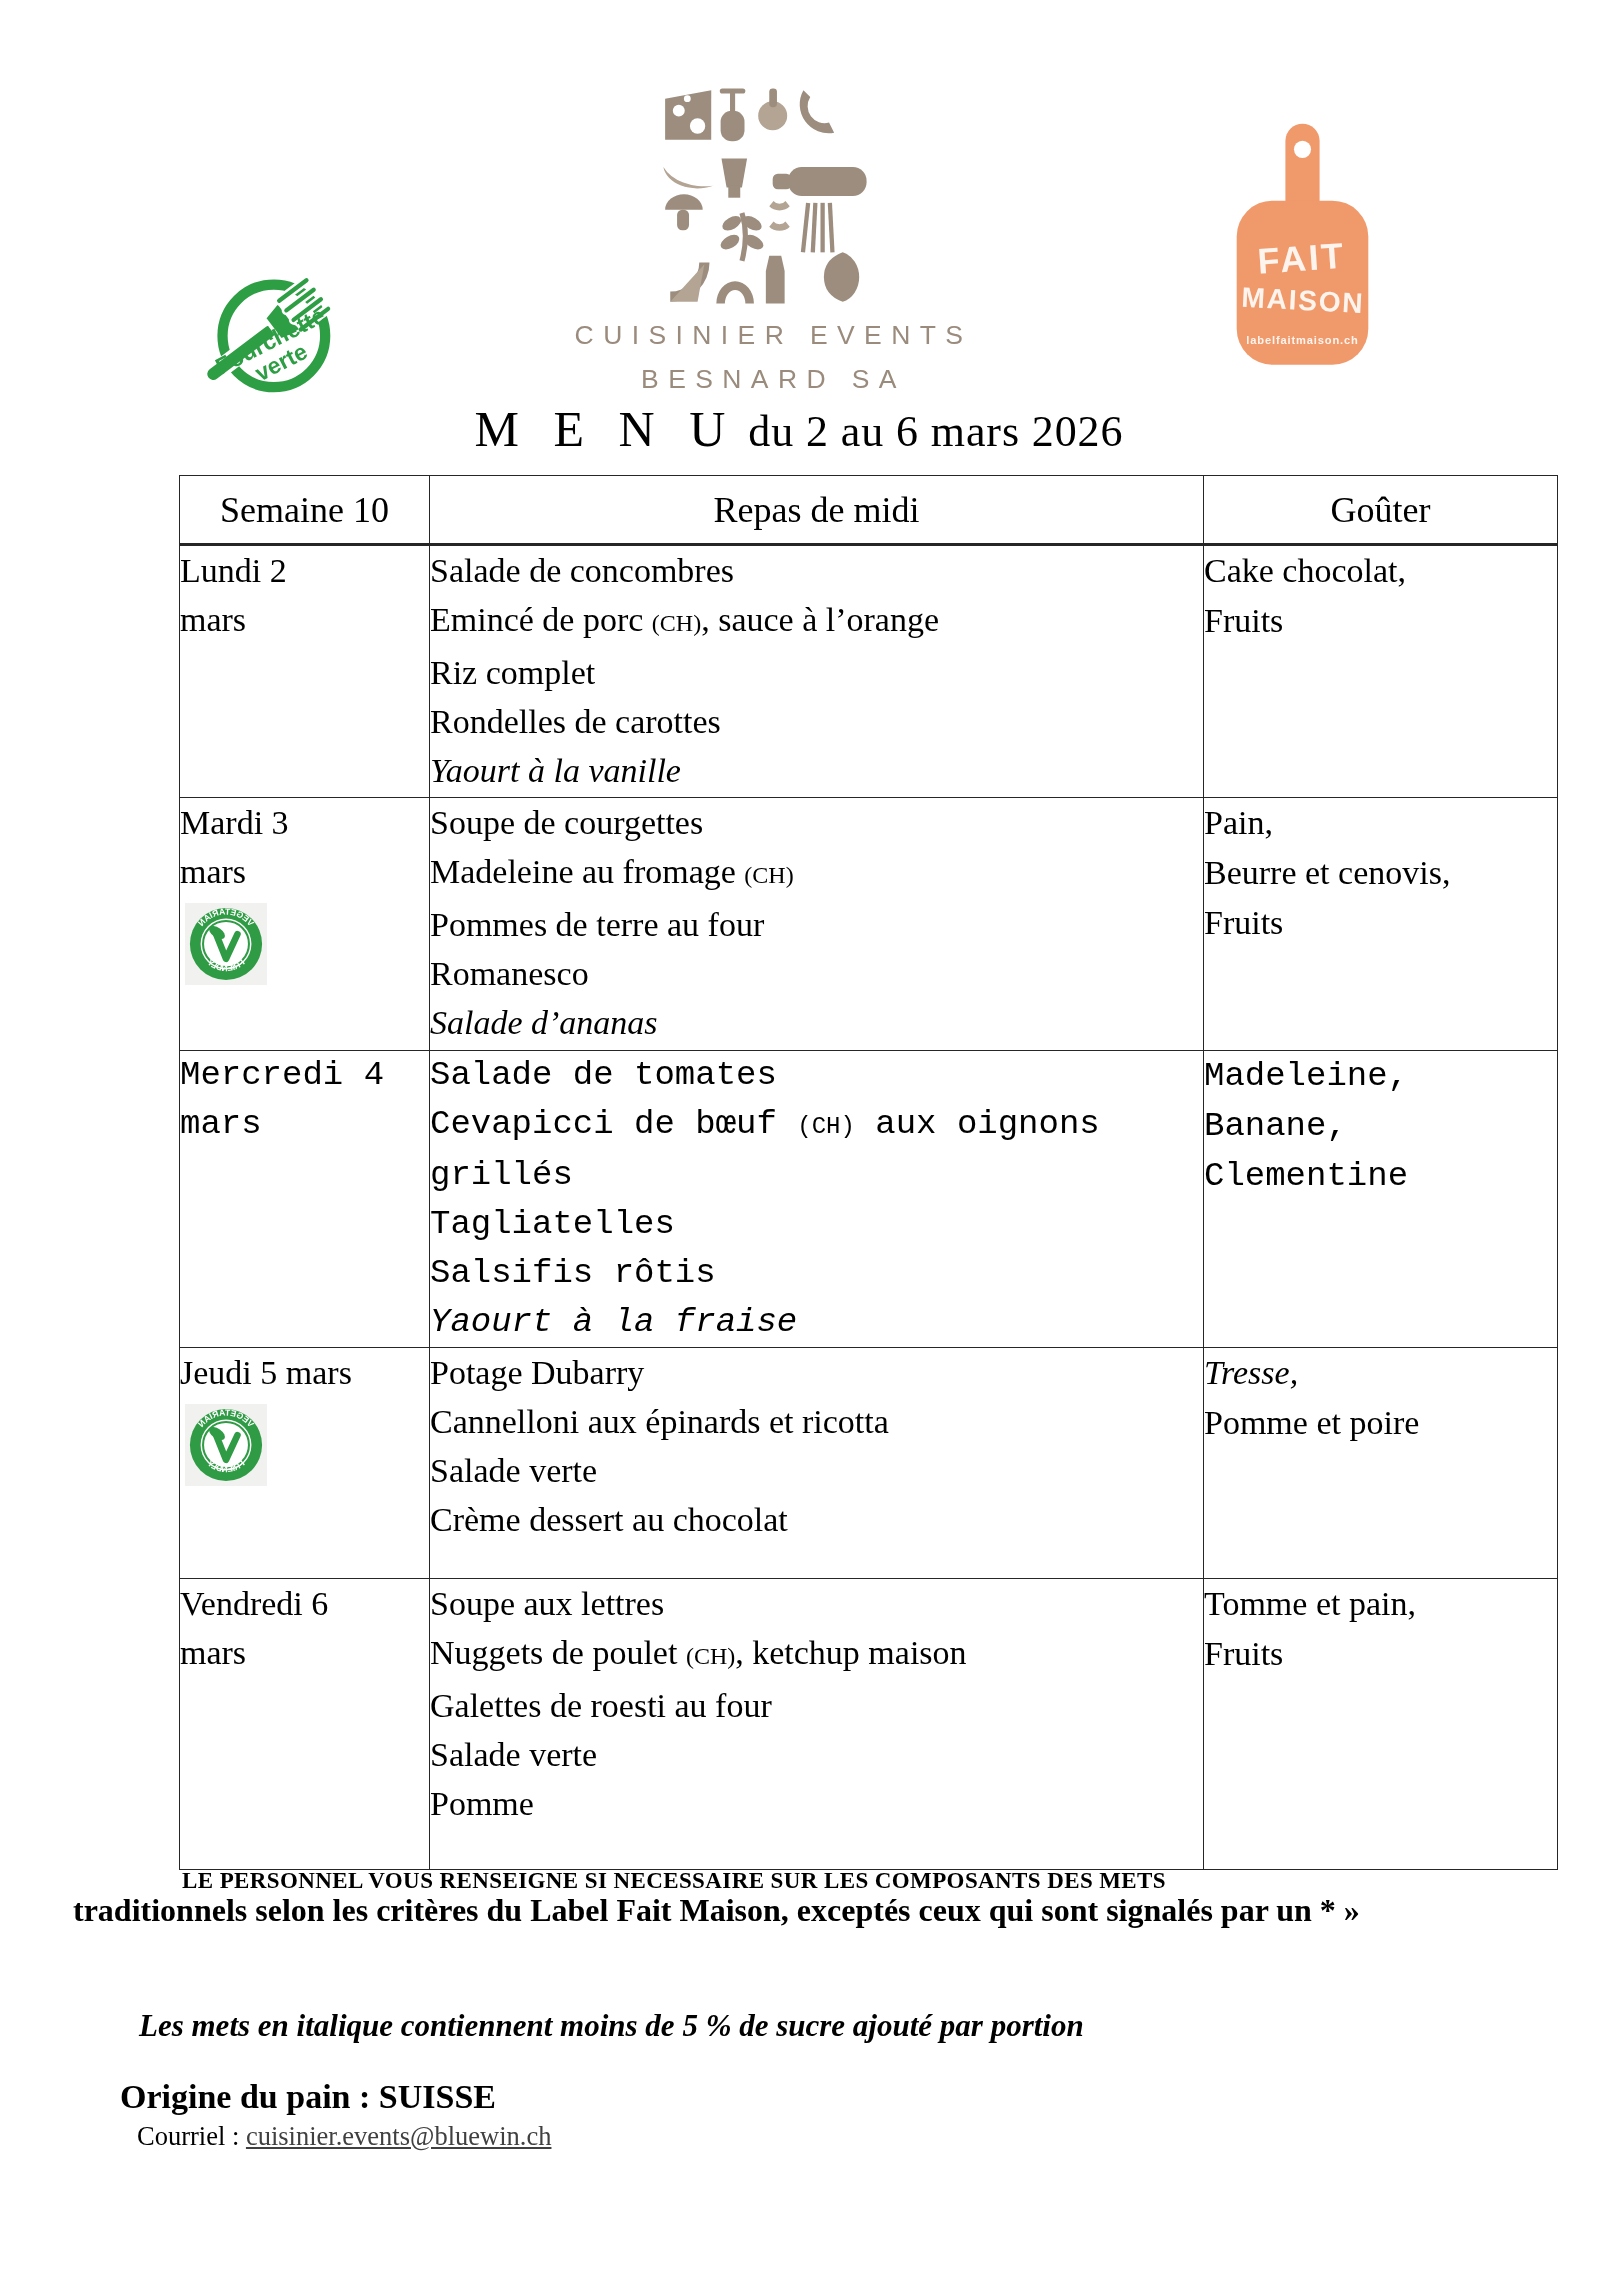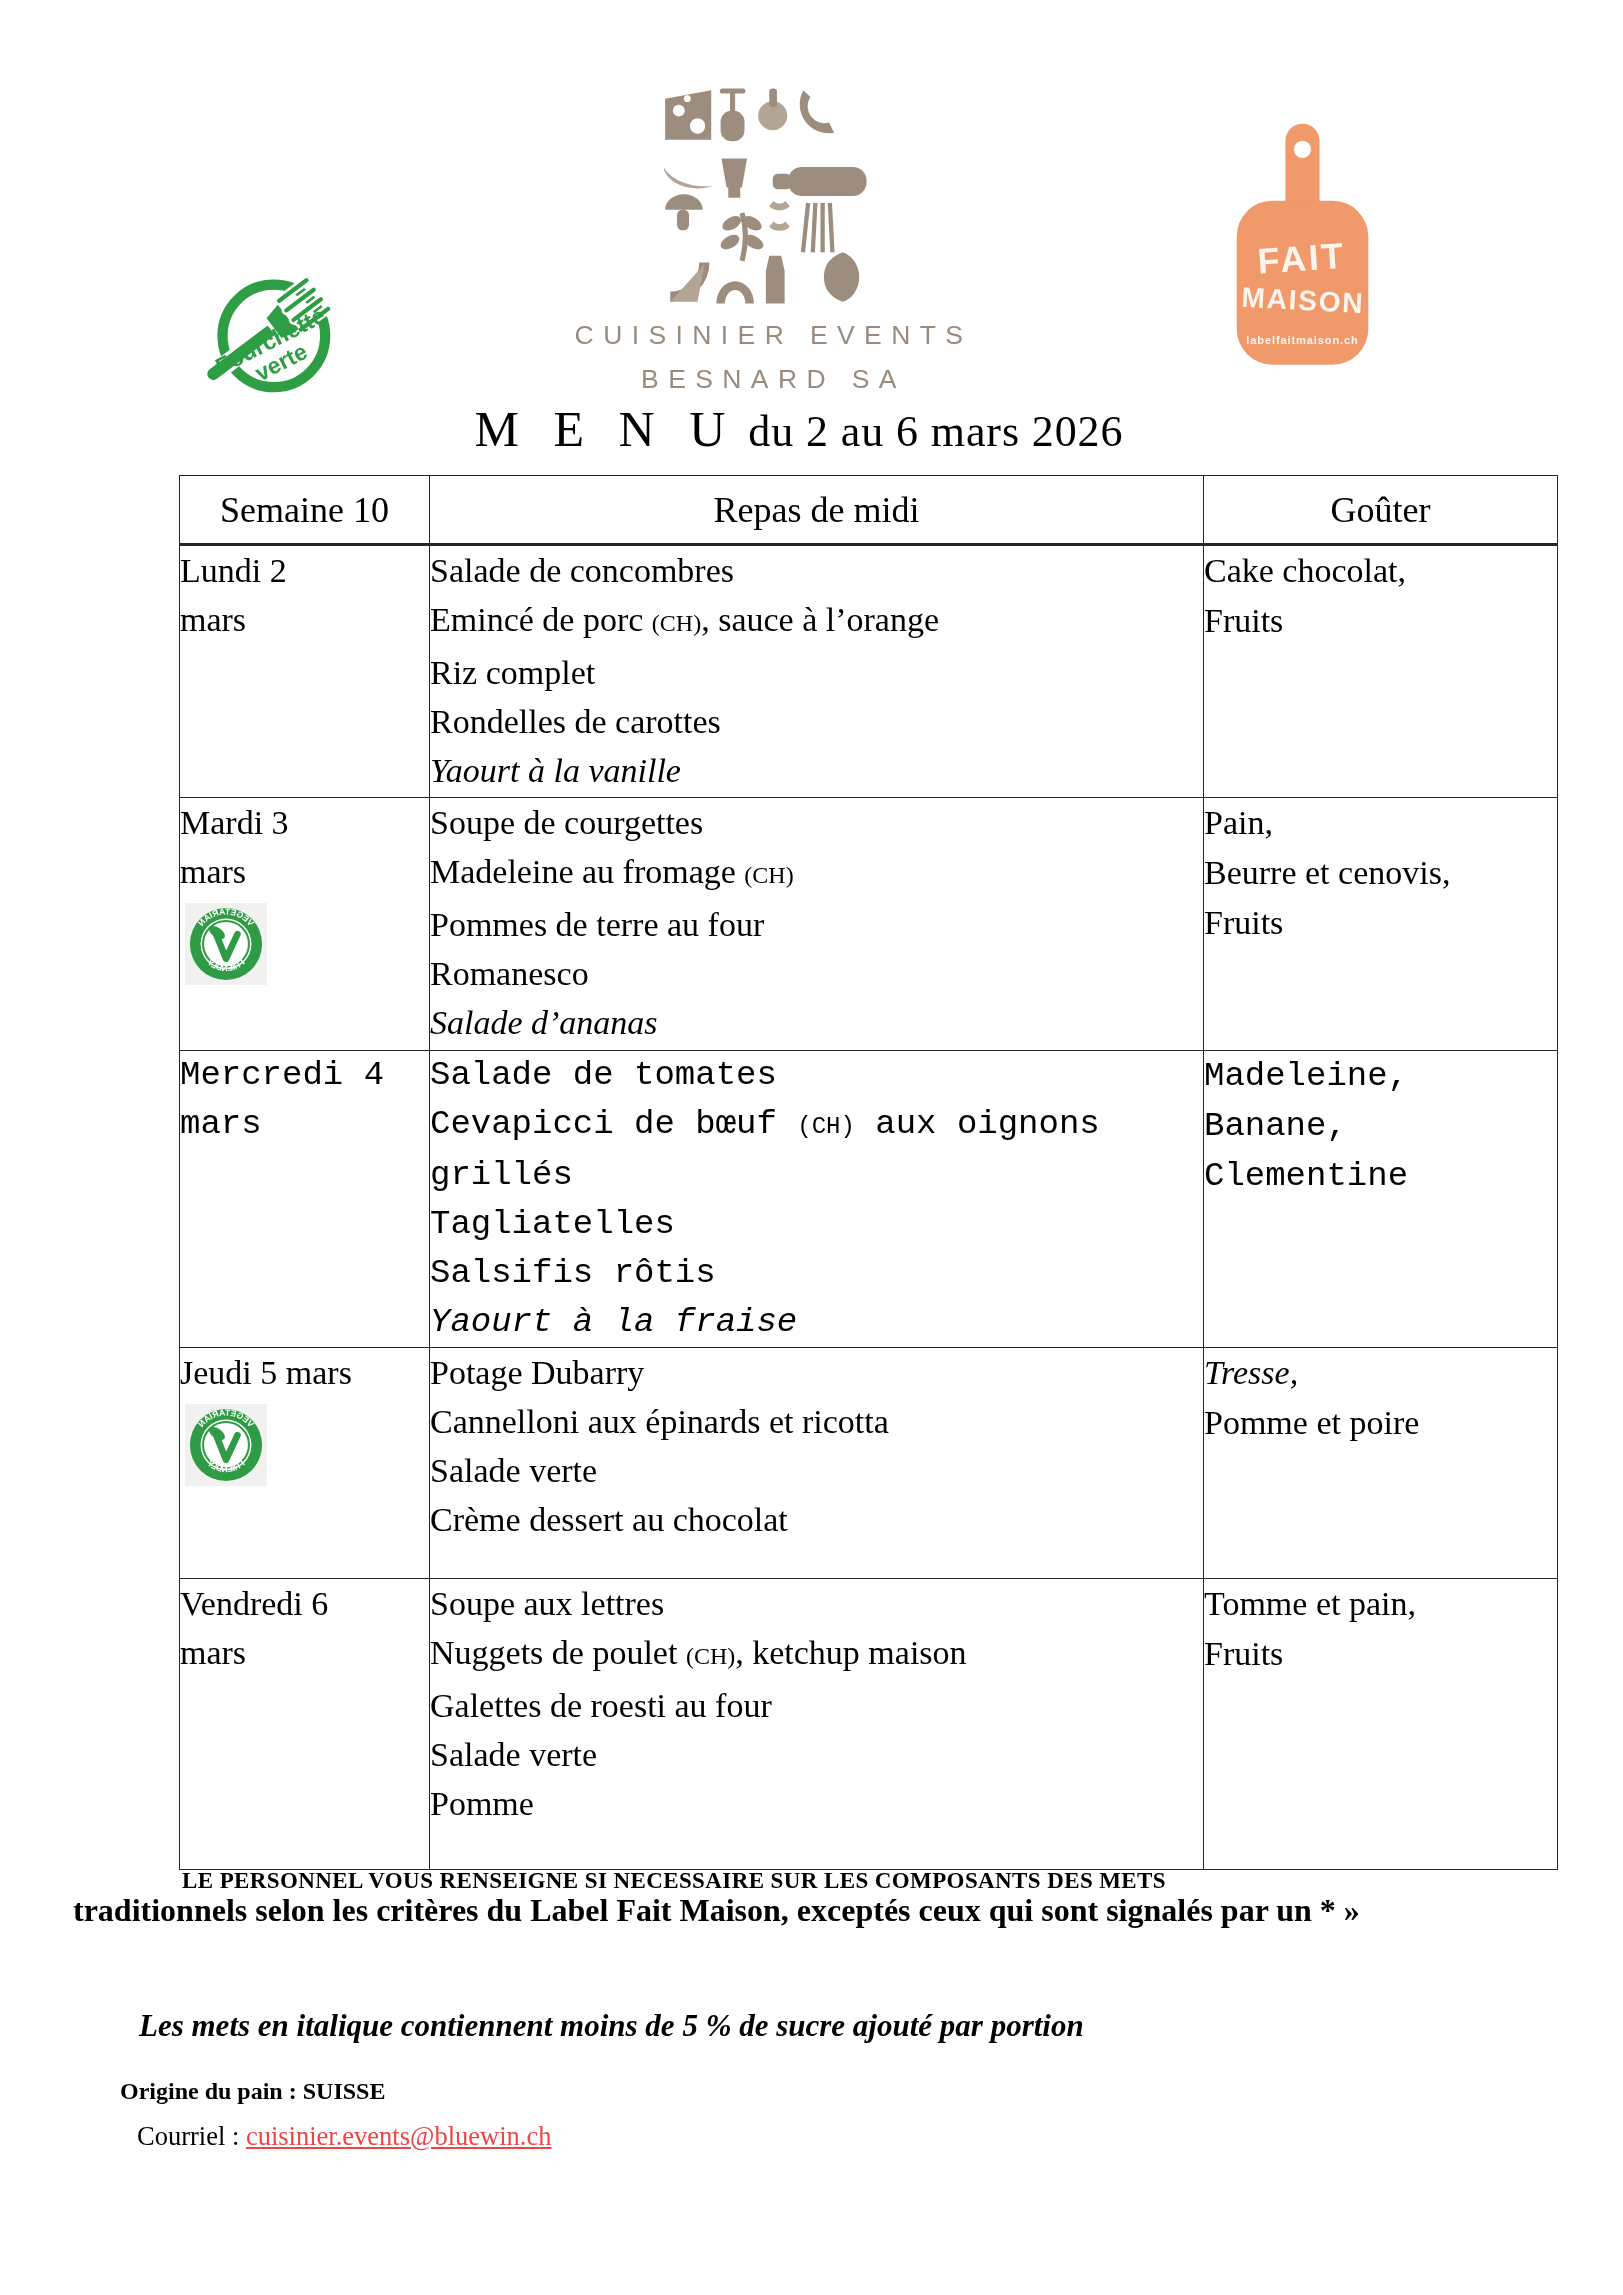--- a/index.html
+++ b/index.html
@@ -33,23 +33,23 @@
   td.snack{font-size:34px;line-height:50px;padding:59px 6.8px 0 12px;}
   tr.r0{height:253px;margin-left:48px;} tr.r1{height:253px;} tr.r2{height:254px;font-family:Liberation Mono, monospace;} tr.r3{height:231px;} tr.r4{height:291px;}
   .ch{font-size:24px;}
   .it{font-style:italic;}
   .veg-badge{display:block;margin:6.8px 0 0 5.1px;}
 
   
   .staff-note{position:absolute;left:150px;top:1868px;font-size:23px;font-weight:bold;letter-spacing:0.4px;margin-left:32px;}
   .quote{position:absolute;left:73px;top:1890px;width:1530px;font-size:32px;font-weight:bold;line-height:40px;}
   .italic-note{position:absolute;left:139px;top:2008px;font-size:31px;font-weight:bold;font-style:italic;}
-  .bread-origin{position:absolute;left:120px;top:2078px;font-size:24px;font-weight:bold;}
+  .bread-origin{position:absolute;left:120px;top:2078px;font-size:34px;font-weight:bold;}
   .courriel{position:absolute;left:137px;top:2121px;font-size:26.5px;}
-  .courriel a{color:#ef4444;text-decoration:underline;}
+  .courriel a{color:#404040;text-decoration:underline;}
 </style>
 </head>
 <body>
 
 <div class="page">
 
   <svg class="fv-logo" width="150" height="154" viewBox="0 0 175 180">
     <circle cx="92" cy="98" r="60" fill="none" stroke="#2e9e44" stroke-width="12"></circle>
     <g transform="translate(14,148) rotate(-37)">
       <rect x="0" y="-9" width="100" height="18" rx="9" fill="#2e9e44" stroke="#fff" stroke-width="4"></rect>

